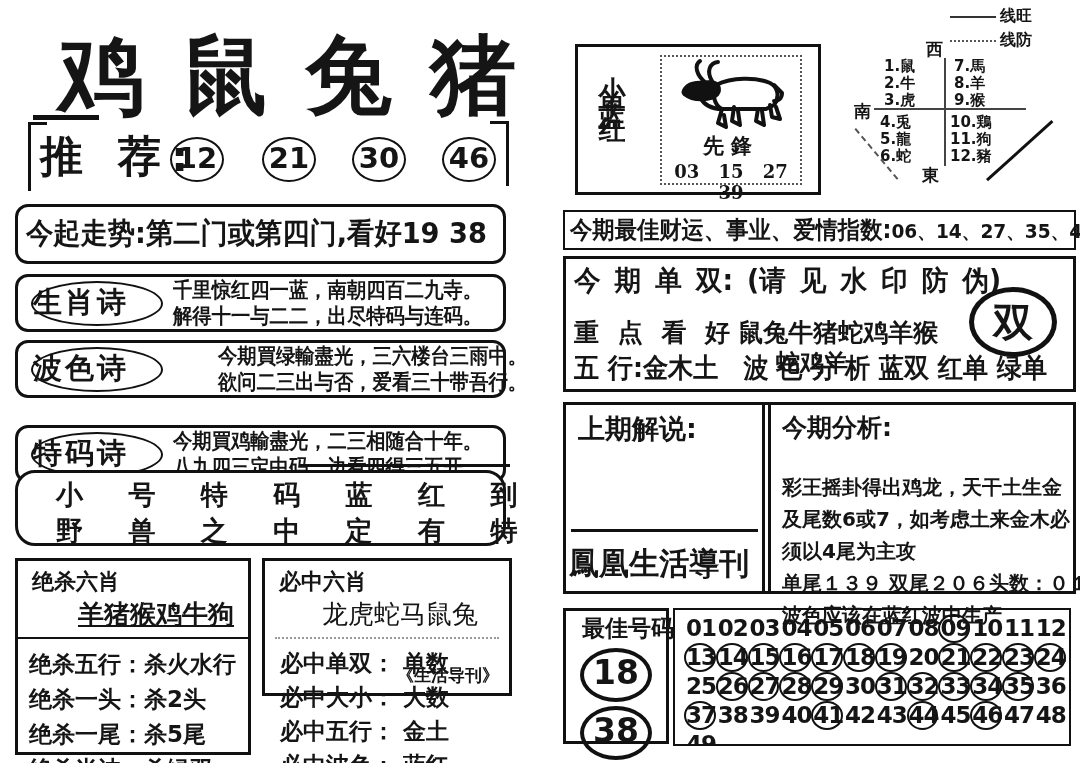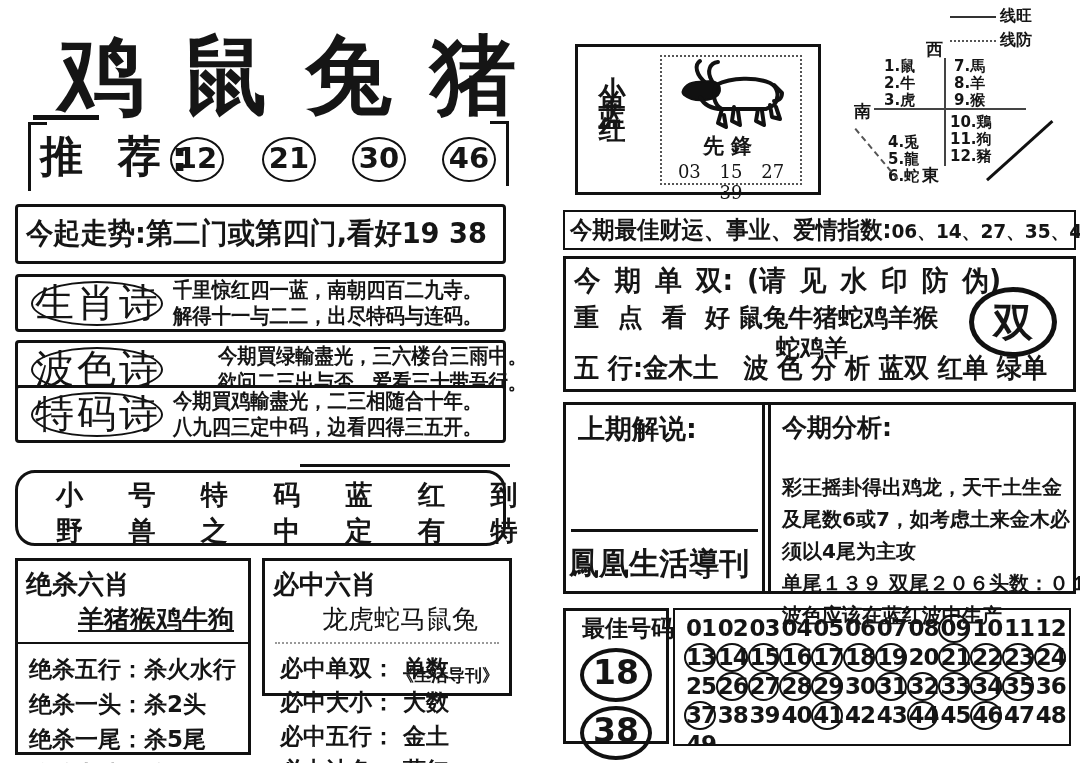--- a/index.html
+++ b/index.html
@@ -10,73 +10,73 @@
 
   
   .main-title{left:58px;top:18px;font-size:86px;font-weight:bold;letter-spacing:38px;
               font-family:"DejaVu Serif",serif;white-space:nowrap;}
   .rec-bracket-l{left:28px;top:122px;width:16px;height:66px;border-left:3px solid #111;border-top:3px solid #111;}
   .rec-bar{left:33px;top:115px;width:66px;height:5px;background:#111;}
   .rec-bracket-r{left:490px;top:121px;width:16px;height:62px;border-right:3px solid #111;border-top:3px solid #111;}
   .rec-label{left:40px;top:128px;font-size:43px;font-weight:bold;letter-spacing:10px;}
   .rec-circle{top:137px;width:50px;height:41px;border:2.5px solid #111;border-radius:50%;
               font-size:29px;font-weight:bold;text-align:center;line-height:39px;}
-  .box{border:3px solid #111;border-radius:4px;box-sizing:border-box;background:#fff;}
+  .box{border:3px solid #111;border-radius:13px;box-sizing:border-box;background:#fff;}
   .trend-box{left:15px;top:204px;width:491px;height:60px;display:flex;align-items:center;padding-left:8px;}
   .trend-text{font-size:29px;font-weight:bold;white-space:nowrap;transform:scaleX(0.94);transform-origin:left;}
   .poem-box{left:15px;width:491px;height:58px;display:flex;align-items:center;}
   .poem-pill{margin-left:13px;flex-shrink:0;width:128px;height:41px;border:2.5px solid #111;border-radius:50%;
-             font-size:39px;font-weight:normal;text-align:right;line-height:39px;letter-spacing:3px;}
+             font-size:29px;font-weight:bold;text-align:left;line-height:39px;letter-spacing:3px;}
   .poem-lines{margin-left:10px;font-size:21px;font-weight:bold;line-height:26px;white-space:nowrap;
               transform:scaleX(0.92);transform-origin:left;}
   .couplet-box{left:15px;top:470px;width:491px;height:76px;border-radius:20px;display:flex;
                flex-direction:column;justify-content:space-evenly;padding:4px 38px;}
   .couplet-line{font-size:27px;font-weight:bold;white-space:nowrap;word-spacing:36px;}
   .overline{left:300px;top:464px;width:210px;height:3px;background:#111;}
   .sq-box{border:3.5px solid #111;border-radius:0;box-sizing:border-box;}
   .kill-box{left:15px;top:558px;width:236px;height:197px;}
   .must-box{left:262px;top:558px;width:250px;height:138px;}
-  .kb-title{padding:6px 0 0 8px;font-size:26px;font-weight:bold;}
+  .kb-title{padding:6px 0 0 14px;font-size:22px;font-weight:bold;}
   .kb-animals{padding-left:60px;font-size:26px;font-weight:bold;text-decoration:underline;}
   .kb-divider{margin-top:5px;border-top:2.5px solid #111;}
   .kb-items{padding:8px 0 0 11px;font-size:23px;font-weight:bold;line-height:35px;white-space:nowrap;}
   .mb-animals{text-align:center;padding-left:26px;font-size:26px;font-weight:normal;}
   .mb-divider{margin:5px 10px 0;border-top:2px dotted #999;}
   .mb-items{padding:7px 0 0 15px;font-size:23px;font-weight:bold;line-height:34px;white-space:nowrap;}
   .mb-footer{position:absolute;right:10px;bottom:6px;font-size:17px;font-weight:bold;}
 
   
   .legend{left:950px;top:6px;width:128px;font-size:16px;font-weight:bold;}
   .legend-row{display:flex;align-items:center;margin-bottom:3px;}
   .legend-line{width:46px;height:0;border-top:2px solid #333;margin-right:4px;}
   .legend-line.dotted{border-top:2px dotted #555;}
   .mascot-box{left:575px;top:44px;width:246px;height:151px;border:3.5px solid #111;box-sizing:border-box;}
   .mascot-side{position:absolute;left:16px;top:8px;writing-mode:vertical-rl;text-orientation:upright;
                font-size:27px;font-weight:bold;letter-spacing:13px;}
   .mascot-inner{position:absolute;left:82px;top:8px;width:142px;height:130px;border:2px dotted #555;
                 box-sizing:border-box;text-align:center;}
   .mascot-name{font-size:21px;font-weight:bold;letter-spacing:7px;margin-top:-3px;}
-  .mascot-nums{font-size:18px;font-weight:normal;word-spacing:13px;font-family:"DejaVu Serif",serif;margin-top:1px;}
+  .mascot-nums{font-size:18px;font-weight:bold;word-spacing:13px;font-family:"DejaVu Serif",serif;margin-top:1px;}
   .compass{left:850px;top:40px;width:228px;height:158px;font-weight:bold;}
   .cp-dir{position:absolute;font-size:17px;}
   .cp-vline{position:absolute;left:94px;top:18px;width:2px;height:108px;background:#444;}
   .cp-hline{position:absolute;left:24px;top:68px;width:152px;height:2px;background:#444;}
   .cp-q{position:absolute;font-size:15px;line-height:17px;white-space:nowrap;}
   .cp-solid{position:absolute;left:136px;top:139px;width:88px;border-top:3px solid #111;
             transform:rotate(-42deg);transform-origin:left top;}
   .cp-dash{position:absolute;left:6px;top:88px;width:66px;border-top:2px dashed #555;
            transform:rotate(50deg);transform-origin:left top;}
   .index-box{left:563px;top:210px;width:513px;height:40px;border:2.5px solid #111;box-sizing:border-box;
              display:flex;align-items:center;padding-left:5px;}
   .index-inner{white-space:nowrap;transform:scaleX(0.93);transform-origin:left;}
   .index-label{font-size:24px;font-weight:bold;}
   .index-values{font-size:20px;font-weight:bold;}
   .ds-box{left:563px;top:256px;width:513px;height:136px;border:3px solid #111;box-sizing:border-box;padding:3px 8px;}
   .ds-l1{font-size:28px;font-weight:bold;white-space:nowrap;word-spacing:5px;transform:scaleX(0.95);transform-origin:left;}
-  .ds-l2{margin-top:1px;font-size:25px;font-weight:bold;white-space:nowrap;}
+  .ds-l2{margin-top:16px;font-size:25px;font-weight:bold;white-space:nowrap;}
   .ds-l2-label{word-spacing:10px;margin-right:8px;}
   .ds-l3{font-size:24px;font-weight:bold;margin-left:168px;line-height:28px;}
   .ds-l4{font-size:24px;font-weight:bold;margin-left:202px;line-height:28px;}
   .ds-l5{position:absolute;left:8px;bottom:3px;font-size:27px;font-weight:bold;white-space:nowrap;
          transform:scaleX(0.93);transform-origin:left;}
   .ds-circle{position:absolute;right:16px;top:28px;width:78px;height:60px;border:5px solid #111;border-radius:50%;
              display:flex;align-items:center;justify-content:center;font-size:40px;font-weight:bold;}
   .an-box{left:563px;top:402px;width:513px;height:192px;border:3px solid #111;box-sizing:border-box;}
   .an-vdiv{position:absolute;left:196px;top:0;height:100%;width:9px;border-left:3.5px solid #111;
            border-right:3.5px solid #111;box-sizing:border-box;}
@@ -124,21 +124,21 @@
       <div>解得十一与二二，出尽特码与连码。</div>
     </div>
   </div>
   <div class="abs box poem-box" style="top:340px;gap:45px;">
     <div class="poem-pill">波色诗</div>
     <div class="poem-lines">
       <div>今期買绿輸盡光，三六楼台三雨中。</div>
       <div>欲问二三出与否，爱看三十带吾行。</div>
     </div>
   </div>
-  <div class="abs box poem-box" style="top:385px;">
+  <div class="abs box poem-box" style="top:425px;">
     <div class="poem-pill">特码诗</div>
     <div class="poem-lines">
       <div>今期買鸡輸盡光，二三相随合十年。</div>
       <div>八九四三定中码，边看四得三五开。</div>
     </div>
   </div>
 
   <div class="abs overline"></div>
   <div class="abs box couplet-box">
     <div class="couplet-line">小 号 特 码 蓝 红 到</div>
@@ -212,21 +212,21 @@
     <div class="cp-q" style="left:34px;top:18px;">
       <div>1.鼠</div>
       <div>2.牛</div>
       <div>3.虎</div>
     </div>
     <div class="cp-q" style="left:104px;top:18px;">
       <div>7.馬</div>
       <div>8.羊</div>
       <div>9.猴</div>
     </div>
-    <div class="cp-q" style="left:38px;top:74px;margin-top:20px;">
+    <div class="cp-q" style="left:30px;top:74px;">
       <div>4.兎</div>
       <div>5.龍</div>
       <div>6.蛇</div>
     </div>
     <div class="cp-q" style="left:100px;top:74px;">
       <div>10.鶏</div>
       <div>11.狗</div>
       <div>12.豬</div>
     </div>
     <div class="cp-solid"></div>

